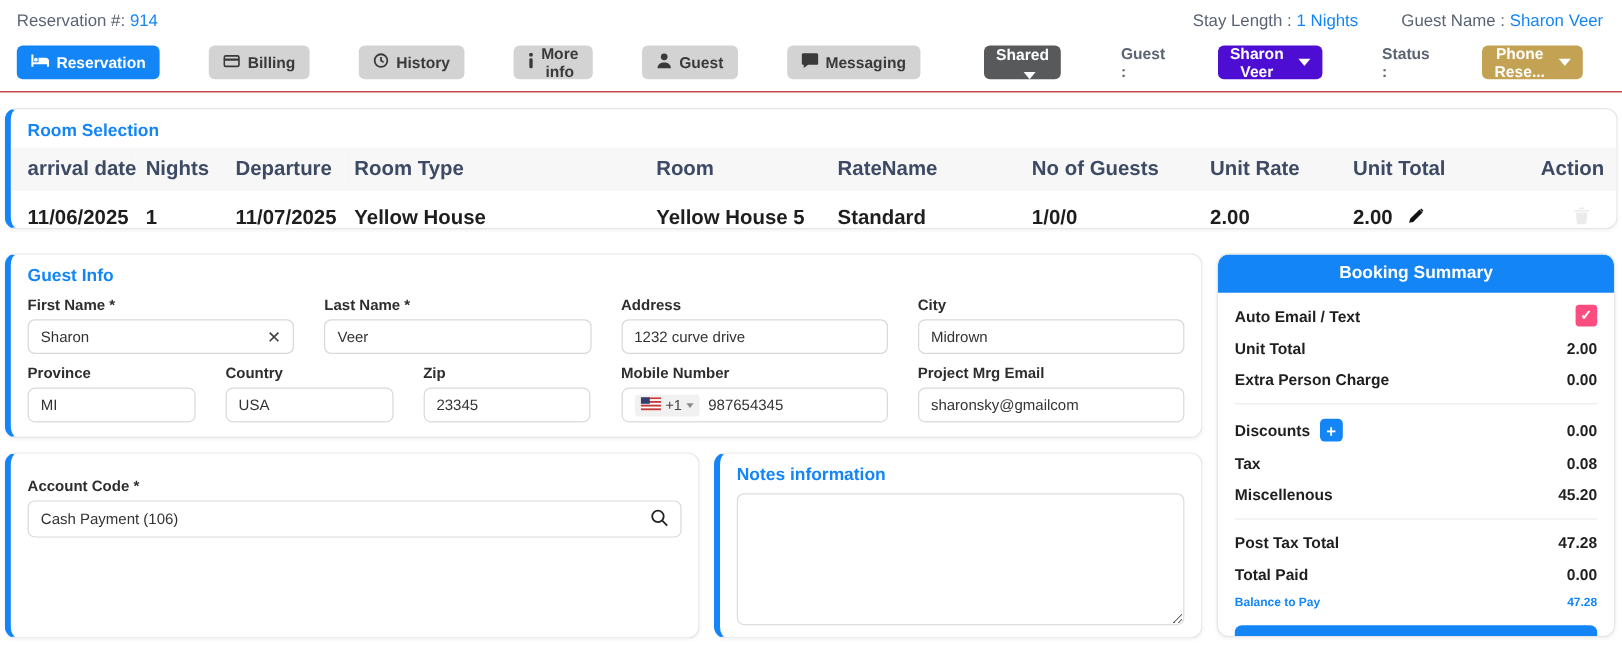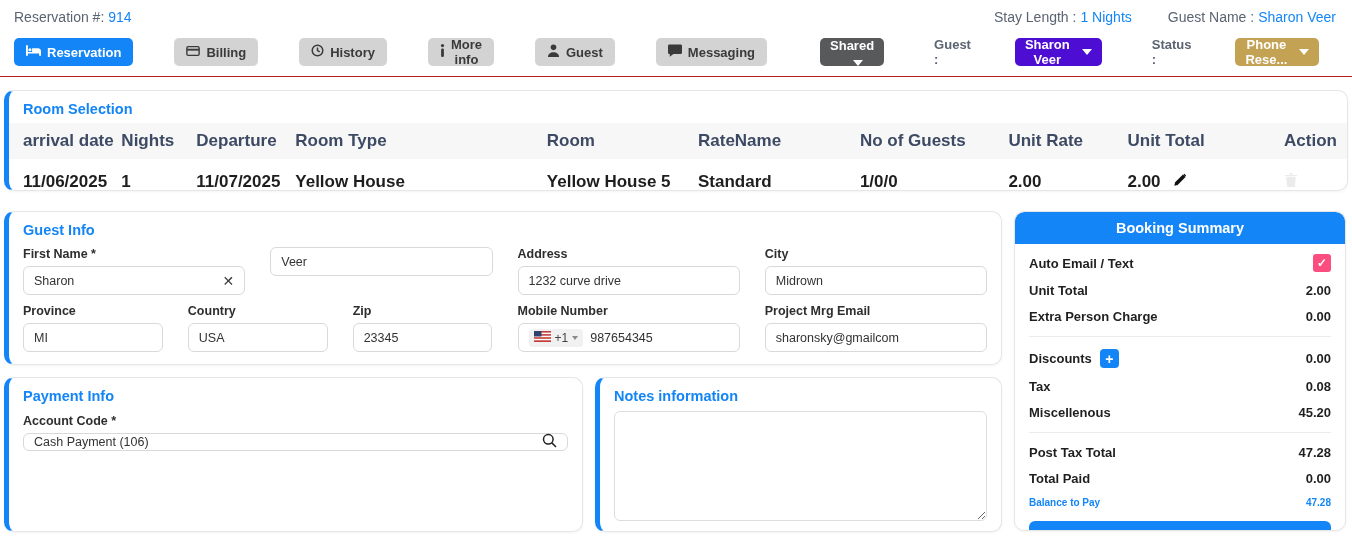--- a/index.html
+++ b/index.html
@@ -39,21 +39,21 @@
   .card-title { color:#1385f7; font-size:14.5px; font-weight:bold; }
 
   
   .room-card { margin:13px 4px 0; height:101px; overflow:hidden; }
   .room-card .card-title { padding:10px 0 6px 14px; }
   .rtable { width:100%; border-collapse:collapse; font-size:17px; table-layout:fixed; }
   .rtable th { background:#f7f7f8; color:#3d4a63; font-weight:bold; text-align:left;
                padding:8px 8px; white-space:nowrap; }
   .rtable td { padding:13px 8px; font-weight:bold; color:#1e1e1e; white-space:nowrap; }
   .rtable th:first-child, .rtable td:first-child { padding-left:14px; }
-  .rtable th:last-child, .rtable td:last-child { padding-right:22px; }
+  .rtable th:last-child, .rtable td:last-child { text-align:right; padding-right:22px; }
   .cell-flex { display:flex; align-items:center; gap:12px; }
 
   
   .main { display:grid; grid-template-columns:998px 332px; gap:12px; padding:0 4px; margin-top:20px; }
   .left-col .bottomrow { display:grid; grid-template-columns:579px 407px; gap:12px; margin-top:12px; }
 
   
   .guest-card { height:154px; padding:10px 14px; }
   .fgrid { display:grid; grid-template-columns:repeat(4,1fr); column-gap:25px; row-gap:9px; margin-top:9px; }
   .span2 { grid-column:span 2; display:grid; grid-template-columns:repeat(3,1fr); column-gap:25px; }
@@ -267,20 +267,21 @@
       <h2 class="card-title">Guest Info</h2>
       <div class="fgrid">
         <div>
           <span class="flabel">First Name *</span>
           <div class="input">
             <span>Sharon</span>
             <span class="clear-x">✕</span>
           </div>
         </div>
         <div>
+          <span class="flabel">Last Name *</span>
           <input class="input" value="Veer" style="">
         </div>
         <div>
           <span class="flabel">Address</span>
           <input class="input" value="1232 curve drive" style="">
         </div>
         <div>
           <span class="flabel">City</span>
           <input class="input" value="Midrown" style="">
         </div>
@@ -319,23 +320,22 @@
         <div>
           <span class="flabel">Project Mrg Email</span>
           <input class="input" value="sharonsky@gmailcom" style="">
         </div>
       </div>
     </section>
 
     <div class="bottomrow">
 
       <section class="card pay-card">
-        <h2 class="card-title">Payment Info</h2>
         <span class="flabel" style="margin-top:10px">Account Code *</span>
-        <div class="input" style="height:18px">
+        <div class="input" style="height:31px">
           <span>Cash Payment  (106)</span>
           <span class="search-ico"><svg width="15" height="15" viewBox="0 0 15 15" fill="none" stroke="#222" stroke-width="1.5">
                 <circle cx="6.3" cy="6.3" r="4.8"></circle>
                 <line x1="9.9" y1="9.9" x2="14" y2="14"></line>
               </svg></span>
         </div>
       </section>
 
       <section class="card notes-card">
         <h2 class="card-title">Notes information</h2>

